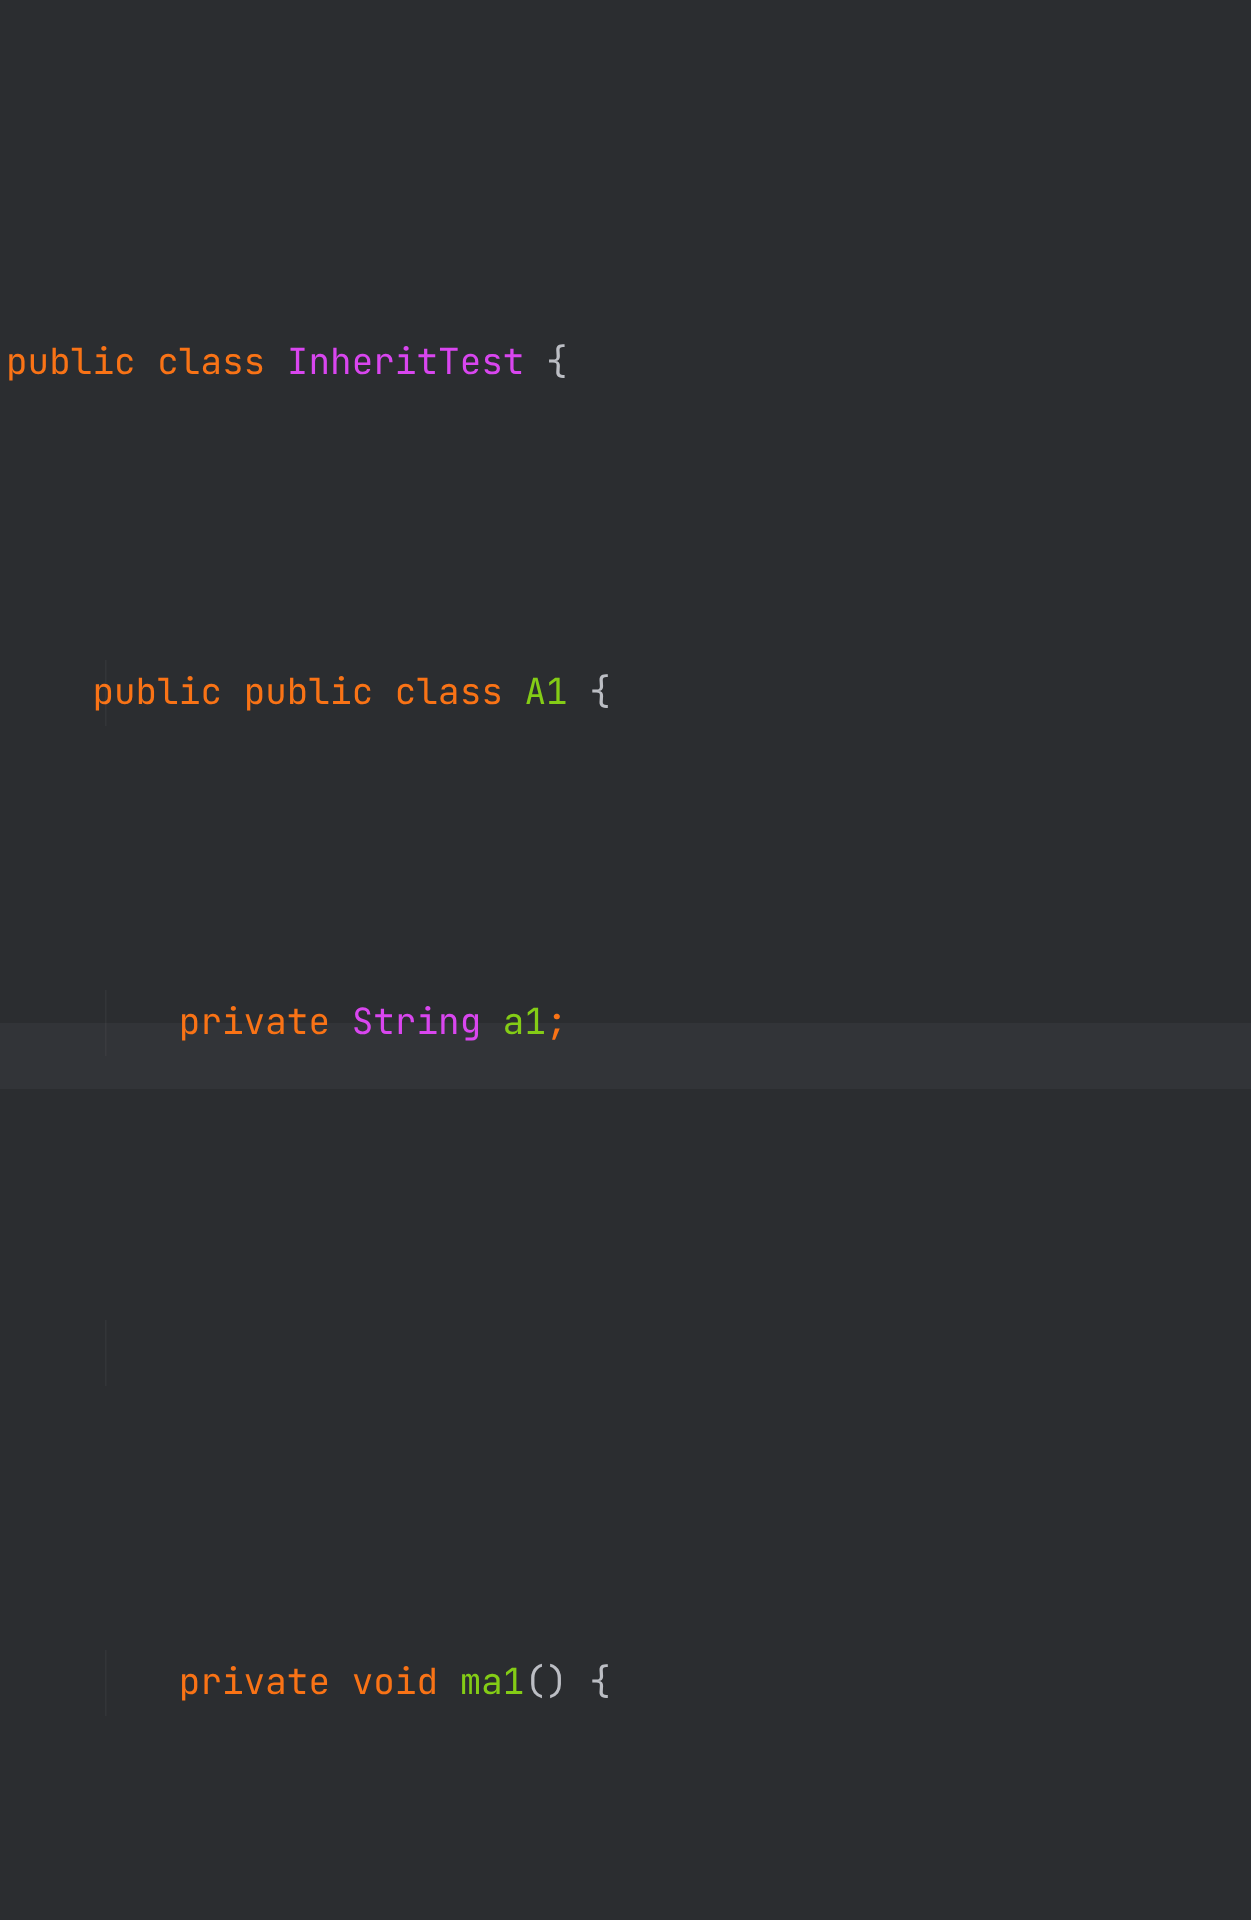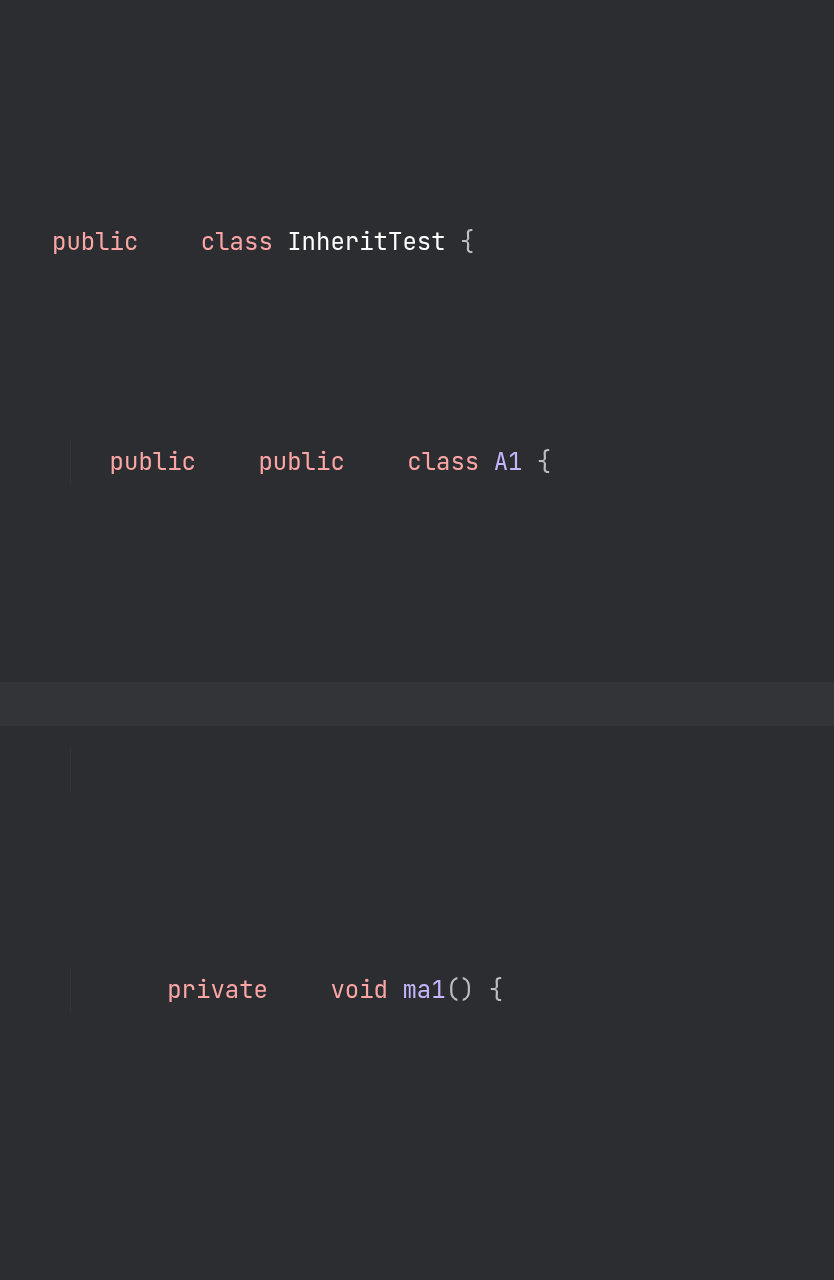--- a/index.html
+++ b/index.html
@@ -39,38 +39,39 @@
   .guide::before {
     content: "";
     position: absolute;
     left: 66px;
     top: 0;
     bottom: 0;
     width: 1px;
     background: rgba(255,255,255,0.04);
   }
   
-  .k  { color: #fca5a5; margin-left: 48px; }           
-  .cn { color: #ffffff; }           
-  .an { color: #c4b5fd; }        
+  .k  { color: #f97316; }           
+  .cn { color: #d946ef; }           
+  .an { color: #84cc16; }        
   .p  { color: #bcbec4; }           
 </style>
 </head>
 <body>
 
 <div class="editor">
   <div class="hl-bar" style="top:682px"></div>
 
   
   <div class="line"><span class="k">public</span> <span class="k">class</span> <span class="cn">InheritTest</span> <span class="p">{</span></div>
 
   
   <div class="line guide">    <span class="k">public</span> <span class="k">public</span> <span class="k">class</span> <span class="an">A1</span> <span class="p">{</span></div>
 
   
+  <div class="line guide">        <span class="k">private</span> <span class="cn">String</span> <span class="an">a1</span><span class="k">;</span></div>
 
   
   <div class="line guide"> </div>
 
   
   <div class="line guide">        <span class="k">private</span> <span class="k">void</span> <span class="an">ma1</span><span class="p">(</span><span class="p">)</span> <span class="p">{</span></div>
 
   
   
 

